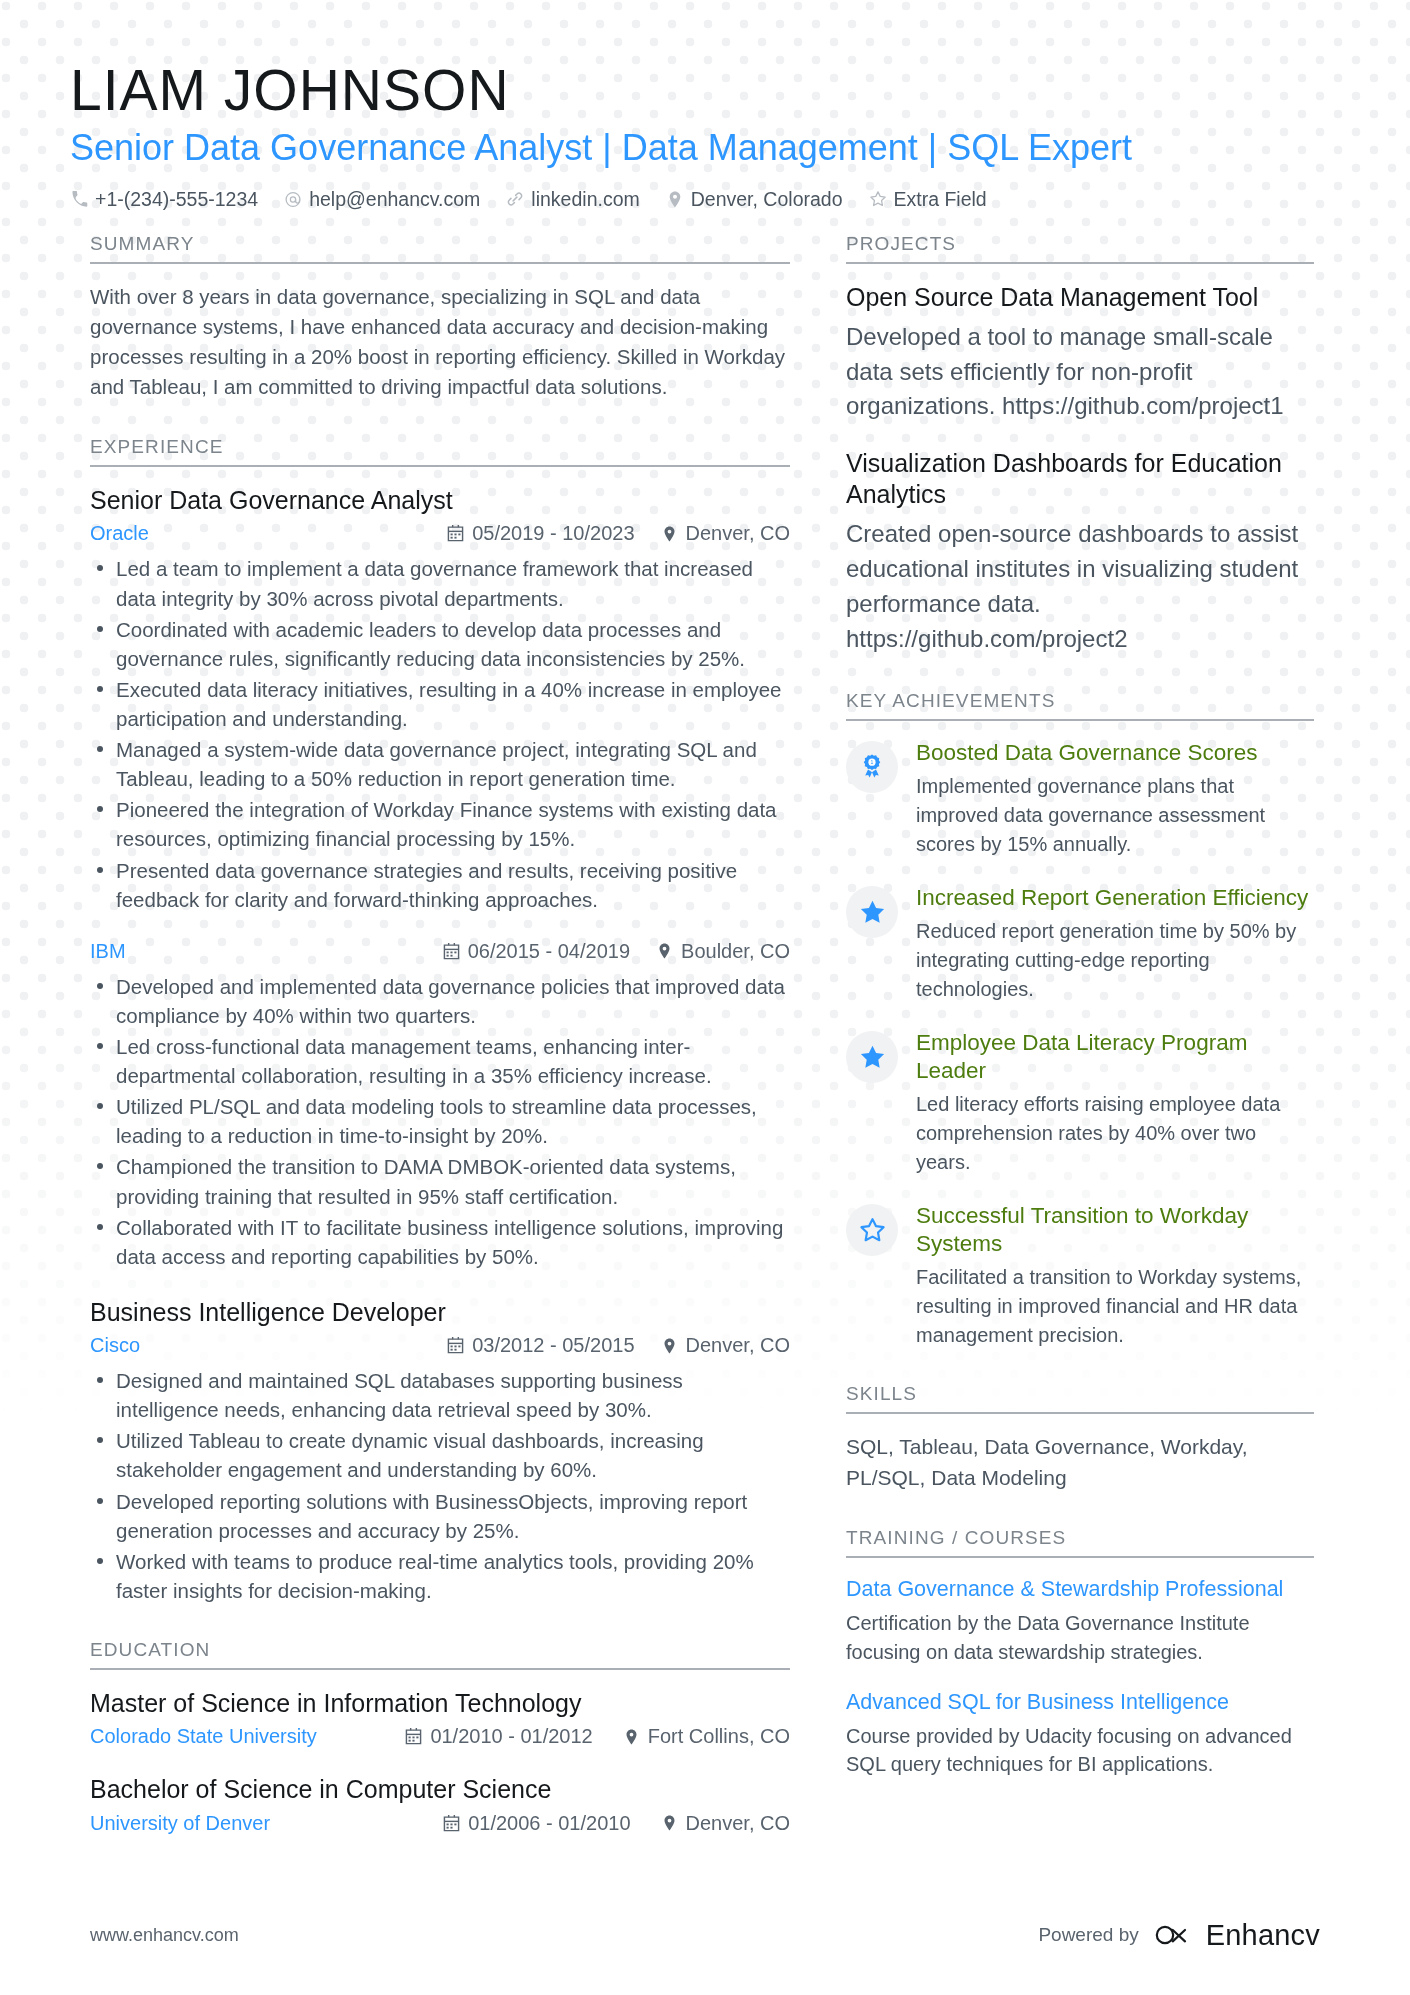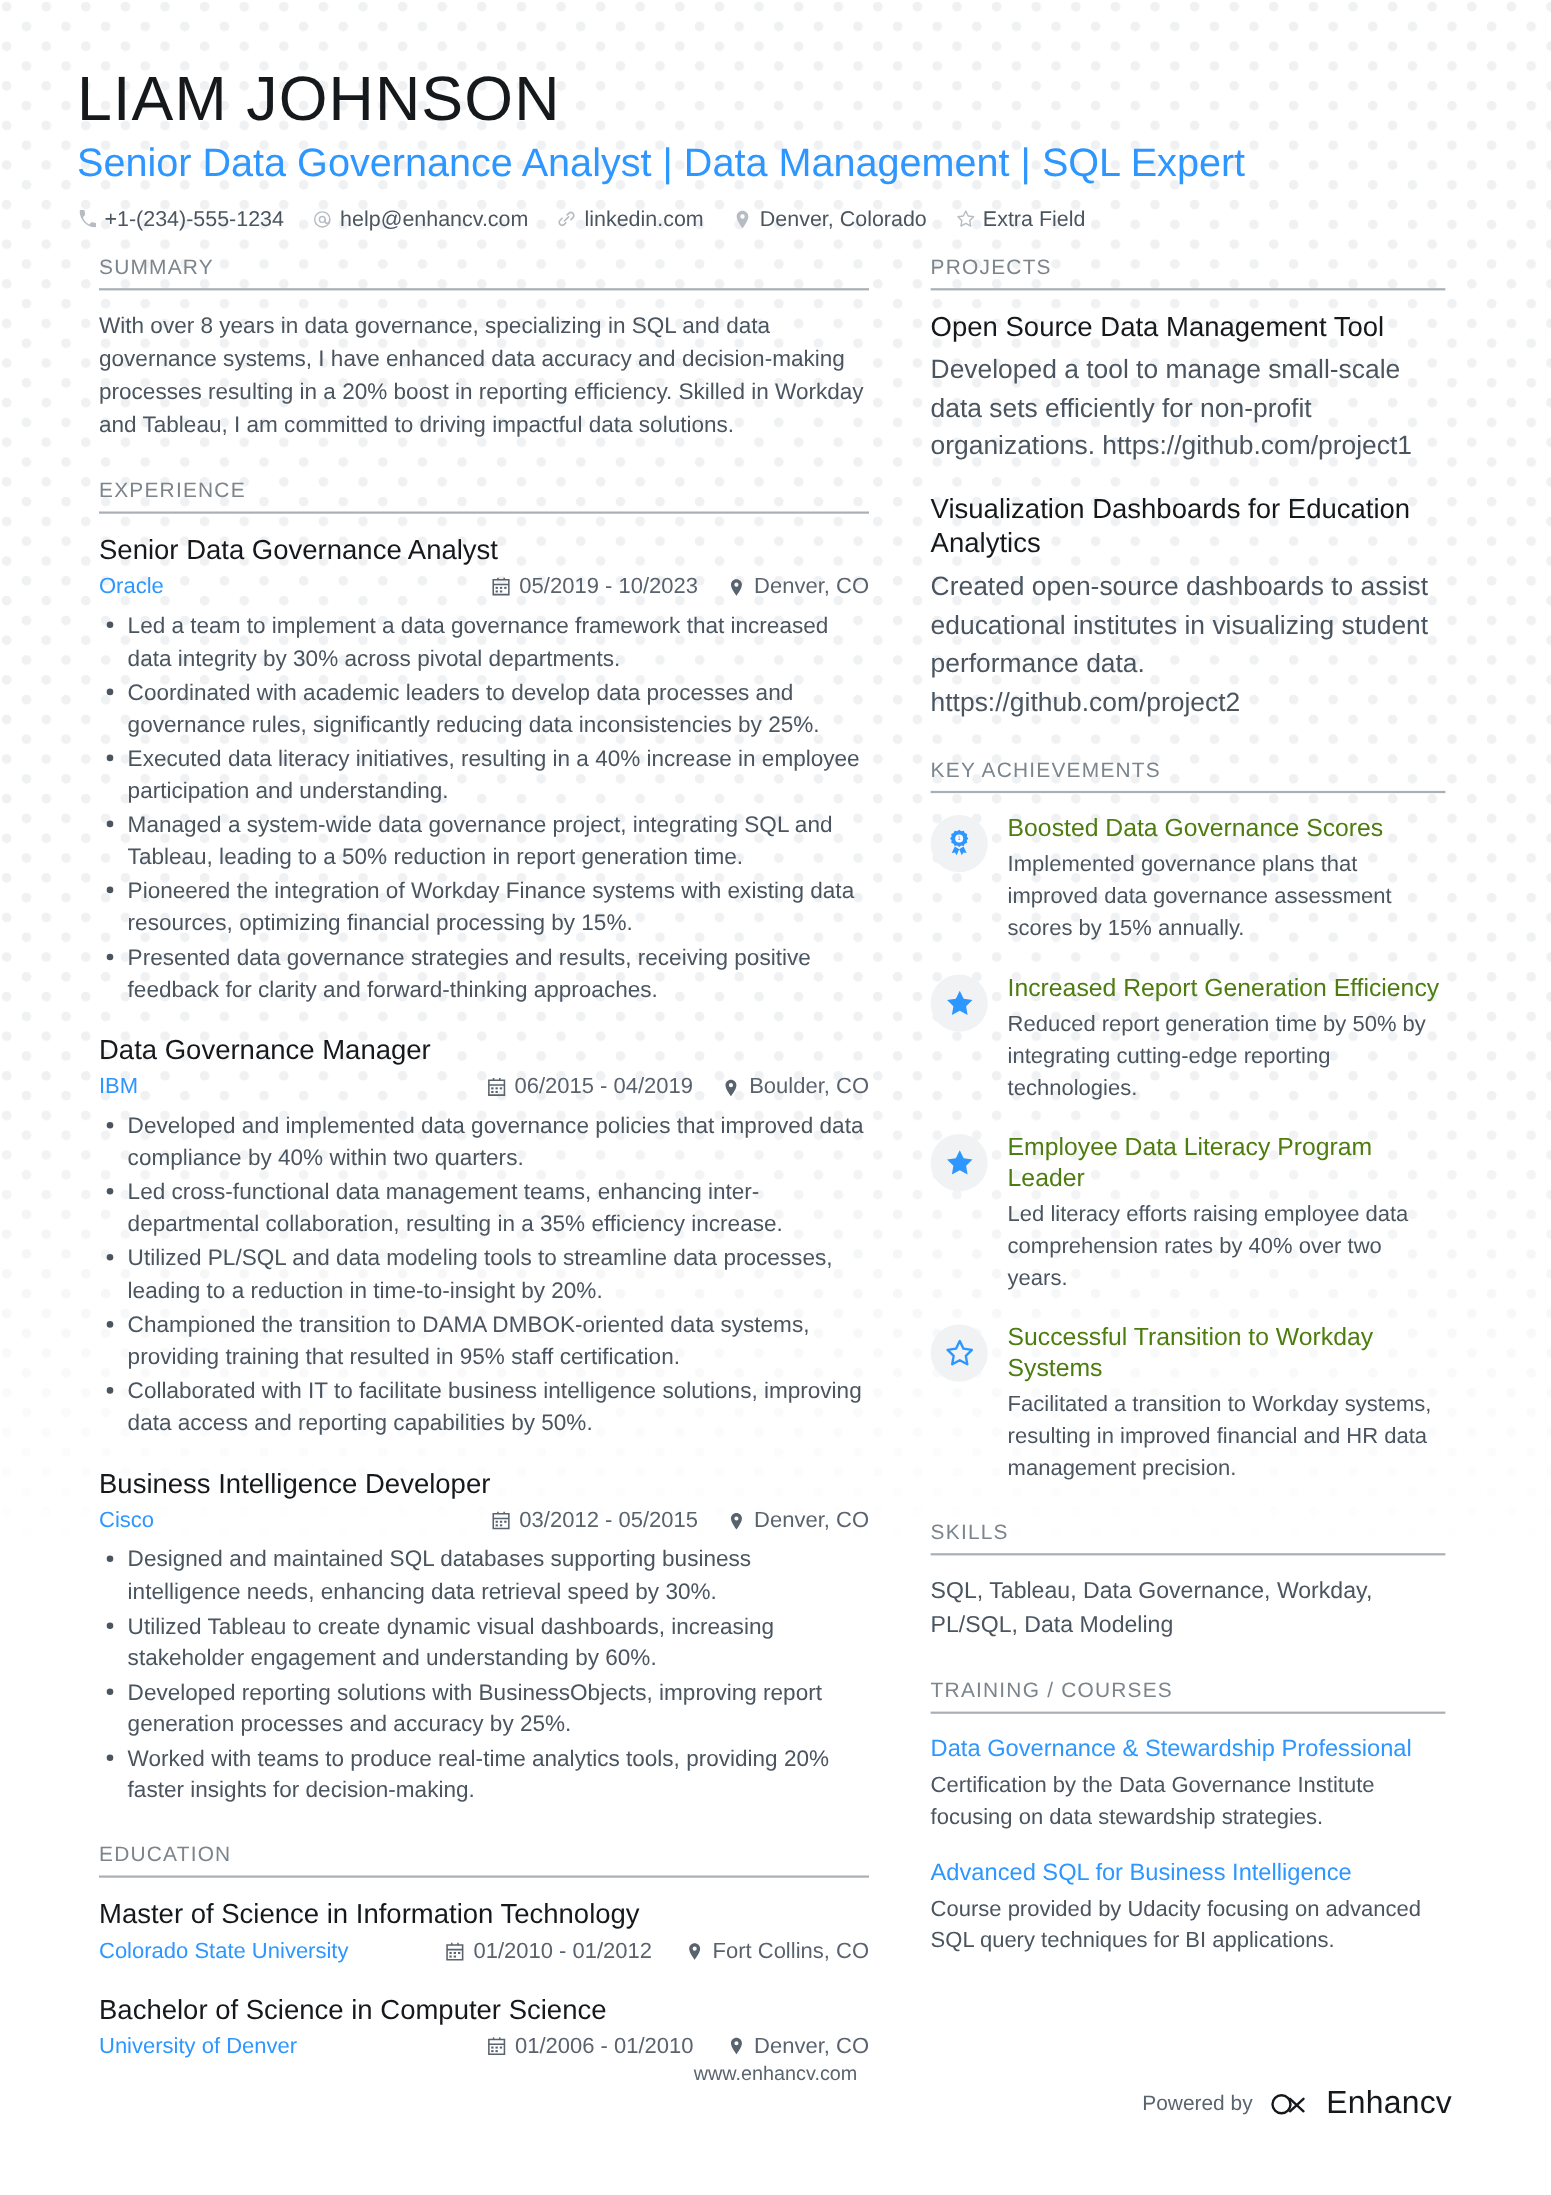--- a/index.html
+++ b/index.html
@@ -132,21 +132,21 @@
 
   
   .course { margin-bottom:22px; }
   .course:last-child { margin-bottom:0; }
   .course-title { font-size:21.5px; color:#2D96FF; line-height:1.3; margin-bottom:5px; }
   .course-desc { font-size:20px; line-height:1.44; color:#4a5560; }
 
   
   .footer {
     position:absolute; left:0; bottom:0; width:1410px; height:120px;
-    padding:0 90px; display:flex; align-items:center; z-index:3;flex-direction:column;
+    padding:0 90px; display:flex; align-items:center; z-index:3;
   }
   .footer-url { font-size:18px; color:#5a646e; }
   .footer-right { margin-left:auto; display:flex; align-items:center; gap:16px; }
   .powered { font-size:19px; color:#5a646e; }
   .logo-wrap { display:flex; align-items:center; gap:11px; }
   .logo-mark { width:40px; height:26px; color:#16191c; }
   .logo-word { font-size:29px; color:#16191c; letter-spacing:0.2px; }
 </style>
 </head>
 <body>
@@ -263,21 +263,20 @@
               <ul class="bullets">
                 <li>Led a team to implement a data governance framework that increased data integrity by 30% across pivotal departments.</li>
                 <li>Coordinated with academic leaders to develop data processes and governance rules, significantly reducing data inconsistencies by 25%.</li>
                 <li>Executed data literacy initiatives, resulting in a 40% increase in employee participation and understanding.</li>
                 <li>Managed a system-wide data governance project, integrating SQL and Tableau, leading to a 50% reduction in report generation time.</li>
                 <li>Pioneered the integration of Workday Finance systems with existing data resources, optimizing financial processing by 15%.</li>
                 <li>Presented data governance strategies and results, receiving positive feedback for clarity and forward-thinking approaches.</li>
               </ul>
             </div>
             <div class="entry">
-              <div class="entry-title">Data Governance Manager</div>
               <div class="entry-meta">
                 <span class="org">IBM</span>
                 <span class="meta-right">
                   <span class="meta-item">
                     <span class="ic">
                       <svg width="17" height="17" viewBox="0 0 24 24" fill="currentColor">
                         <path d="M7 0h2v3H7zM15 0h2v3h-2z"></path>
                         <path d="M2 3h20v19H2z" fill="none" stroke="currentColor" stroke-width="2"></path>
                         <path d="M2 8h20v2H2z"></path>
                         <rect x="5" y="12" width="3" height="2.6"></rect>

